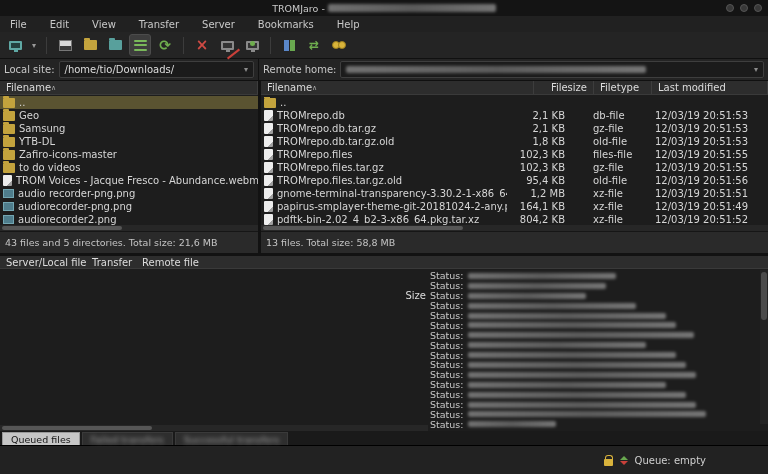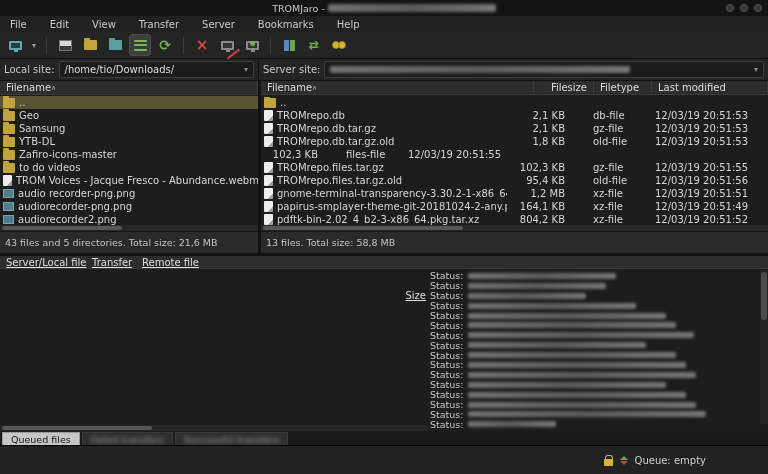--- a/index.html
+++ b/index.html
@@ -82,21 +82,21 @@
   .cell-size { width:60px; flex:0 0 auto; text-align:right; padding-right:6px; }
   .cell-type { width:58px; flex:0 0 auto; padding-left:6px;margin-left:12px; }
   .cell-mod  { width:116px; flex:0 0 auto; padding-left:6px; }
   .hscroll { height:6px; background:#272727; position:relative; flex:0 0 auto; }
   .hthumb { position:absolute; left:2px; top:1px; height:4px; width:120px; background:#565656; border-radius:2px; }
   .pstatus { height:22px; background:#2a2a2a; border-top:1px solid #161616; font-size:9.5px; color:#c4c4c4; display:flex; align-items:center; padding:0 5px; flex:0 0 auto; white-space:nowrap; }
 
   
   .queue { height:178px; display:flex; flex-direction:column; background:#1d1d1d; border-top:3px solid #121212; position:relative; flex:0 0 auto; }
   .qheader { height:13px; background:#2d2d2d; border-bottom:1px solid #3a3a3a; position:relative; font-size:10px; color:#ddd; flex:0 0 auto; }
-  .qheader span { position:absolute; top:0; line-height:13px; white-space:nowrap;text-decoration:underline; }
+  .qheader span { position:absolute; top:0; line-height:13px; white-space:nowrap; }
   .qh1 { left:6px; } .qh2 { left:92px; } .qh3 { left:142px; } .qh4 { left:398px; width:28px; text-align:right;margin-top:33px; }
   .qbody { flex:1; overflow:hidden; padding-top:2px; }
   .qrow { height:9.9px; display:flex; align-items:center; padding-left:430px; font-size:9.5px; color:#c8c8c8; gap:5px; }
   .qlabel { width:33px; flex:0 0 auto; }
   .qbar { height:6px; }
   .vscroll { position:absolute; right:0; top:14px; bottom:7px; width:8px; background:#242424; }
   .vthumb { position:absolute; top:2px; left:1px; width:6px; height:48px; background:#4c4c4c; border-radius:3px; }
   .qhscroll { position:absolute; bottom:0; left:0; width:428px; height:6px; background:#272727; }
   .qhthumb { position:absolute; left:2px; top:1px; height:4px; width:150px; background:#565656; border-radius:2px; }
 
@@ -198,21 +198,21 @@
 
   <div class="siterow">
     <div class="sitebox local">
       <span class="site-label">Local site:</span>
       <div class="combo">
         <span>/home/tio/Downloads/</span>
         <span class="arrow">▾</span>
       </div>
     </div>
     <div class="sitebox remote">
-      <span class="site-label">Server site:</span>
+      <span class="site-label">Remote home:</span>
       <div class="combo">
         <span class="redact" style="width:300px;"></span>
         <span class="arrow">▾</span>
       </div>
     </div>
   </div>
 
   <div class="panels">
 
     <div class="panel local">
@@ -317,20 +317,24 @@
           <div class="row" data-icon="file">
           <span class="cell-name">
             <span class="icon"></span>
             <span>TROMrepo.db.tar.gz.old</span>
           </span>
           <span class="cell-size">1,8 KB</span>
           <span class="cell-type">old-file</span>
           <span class="cell-mod">12/03/19 20:51:53</span>
         </div>
           <div class="row" data-icon="file">
+          <span class="cell-name">
+            <span class="icon"></span>
+            <span>TROMrepo.files</span>
+          </span>
           <span class="cell-size">102,3 KB</span>
           <span class="cell-type">files-file</span>
           <span class="cell-mod">12/03/19 20:51:55</span>
         </div>
           <div class="row" data-icon="file">
           <span class="cell-name">
             <span class="icon"></span>
             <span>TROMrepo.files.tar.gz</span>
           </span>
           <span class="cell-size">102,3 KB</span>

